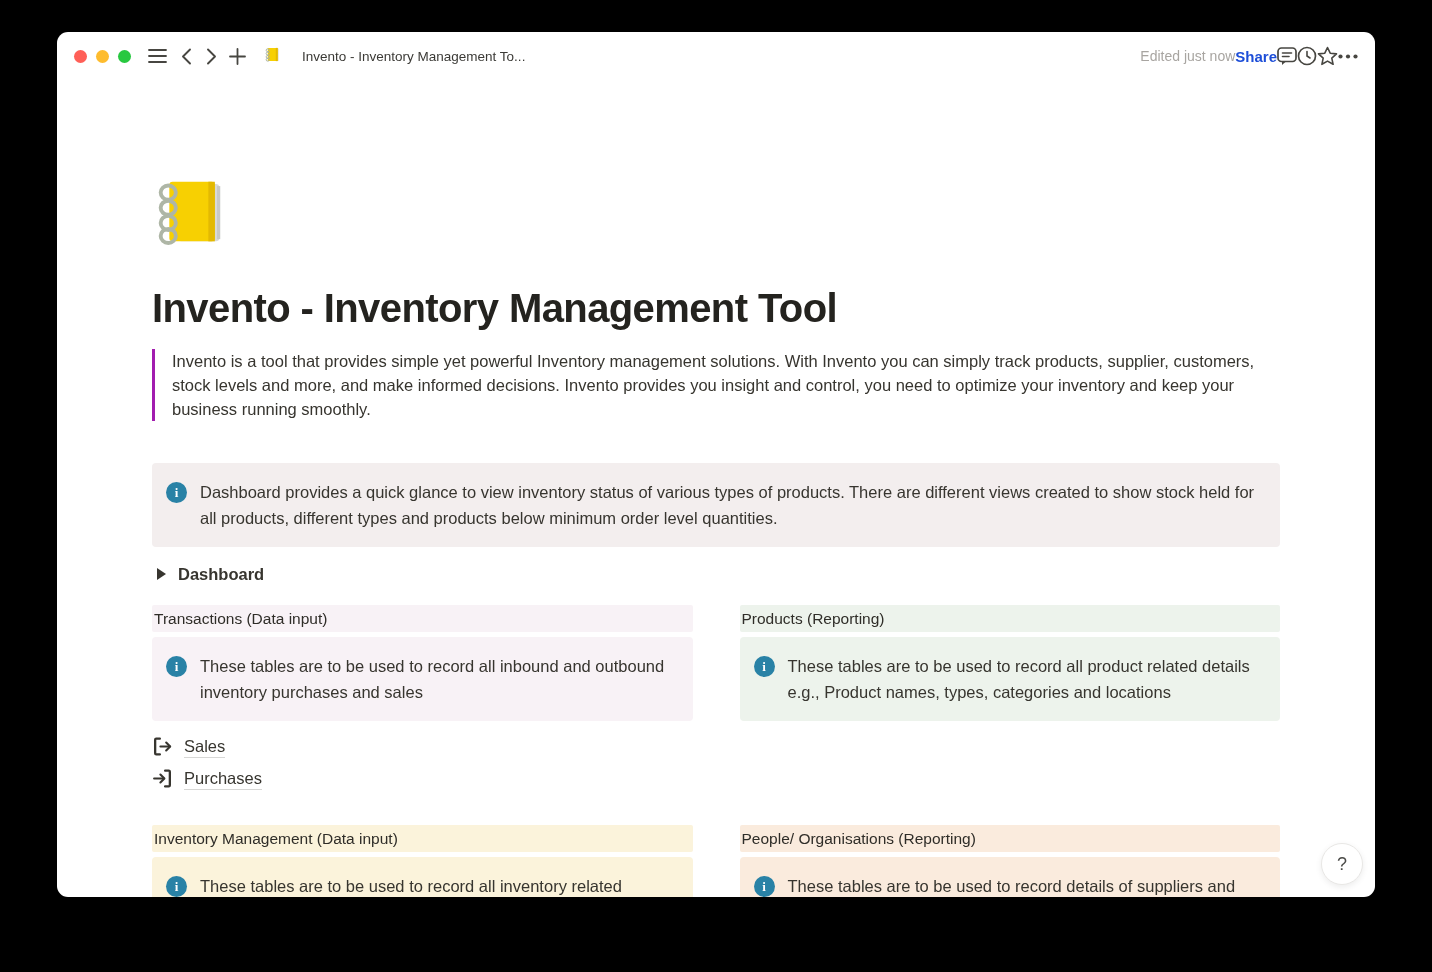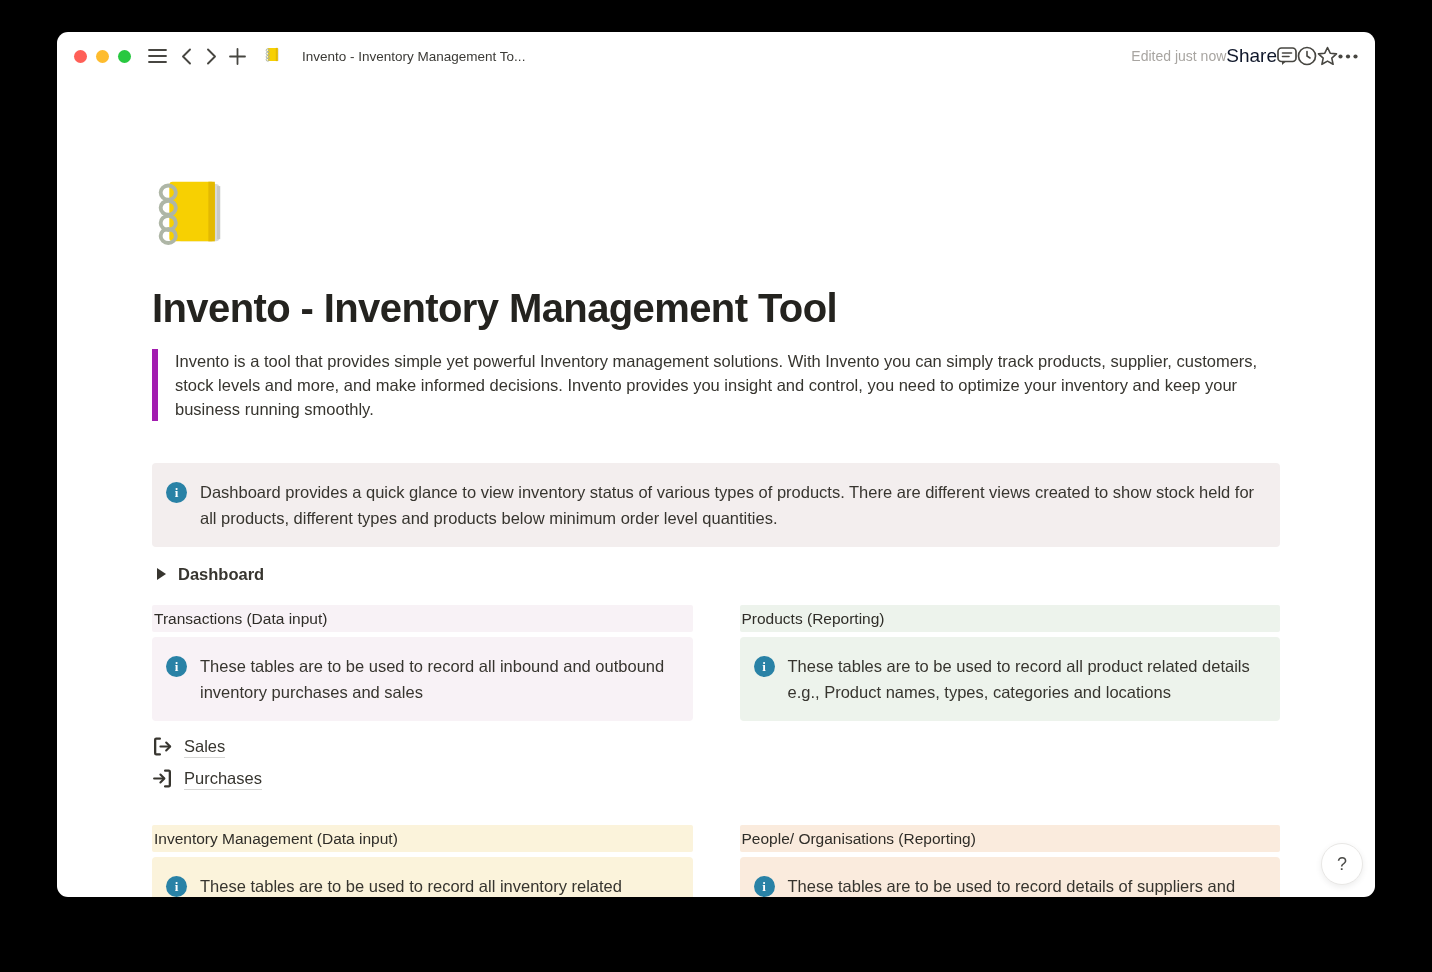--- a/index.html
+++ b/index.html
@@ -18,26 +18,26 @@
   .light.green { background:#28C840; }
   .tb-icon { display:flex; align-items:center; justify-content:center; color:#474641; cursor:pointer; }
   .tb-icon svg { display:block; }
   .hamburger { margin-left:17px; }
   .nav-arrow { margin-left:14px; }
   .plus { margin-left:12px; }
   .tab { display:flex; align-items:center; gap:21px; margin-left:18px; }
   .tab-title { font-size:13.5px; color:#3B3A36; }
   .tb-right { margin-left:auto; display:flex; align-items:center; }
   .edited { font-size:14px; color:#A8A5A1; }
-  .share { font-size:19px; color:#0f172a; font-weight:400; cursor:pointer; }
+  .share { font-size:15px; color:#1d4ed8; font-weight:700; cursor:pointer; }
   
   .content { width:1128px; margin:0 auto; }
   .page-icon { margin-top:92px; width:78px; height:78px; cursor:pointer; }
   .page-title { margin-top:36px; font-size:40px; font-weight:700; letter-spacing:-0.6px; color:#24231F; }
-  .quote { margin-top:18px; border-left:6px solid #a21caf; padding-left:17px; font-size:16.5px; line-height:24px; color:#37352F; }
+  .quote { margin-top:18px; border-left:3px solid #a21caf; padding-left:17px; font-size:16.5px; line-height:24px; color:#37352F; }
   .callout { border-radius:4px; padding:16px 16px 16px 14px; display:flex; gap:13px; font-size:16.5px; line-height:26px; color:#37352F; }
   .callout.top { margin-top:42px; background:#F3EEEE; }
   .info-badge { flex:0 0 auto; width:21px; height:21px; margin-top:3px; border-radius:50%; background:#2982A6; color:#fff;
     display:flex; align-items:center; justify-content:center; font-size:13px; font-weight:700; font-family:"Liberation Serif", serif; }
   .toggle-row { margin-top:13px; display:flex; align-items:center; gap:12px; height:28px; cursor:pointer; padding-left:5px; }
   .tri { width:0; height:0; border-left:9px solid #37352F; border-top:6px solid transparent; border-bottom:6px solid transparent; }
   .toggle-label { font-size:16.5px; font-weight:700; color:#37352F; }
   .grid { margin-top:17px; display:grid; grid-template-columns:1fr 1fr; column-gap:47px; row-gap:31px; }
   .sec-header { height:27px; display:flex; align-items:center; padding:0 2px; border-radius:2px;
     font-size:15.5px; font-weight:400; color:#2F2D28; cursor:pointer; }

